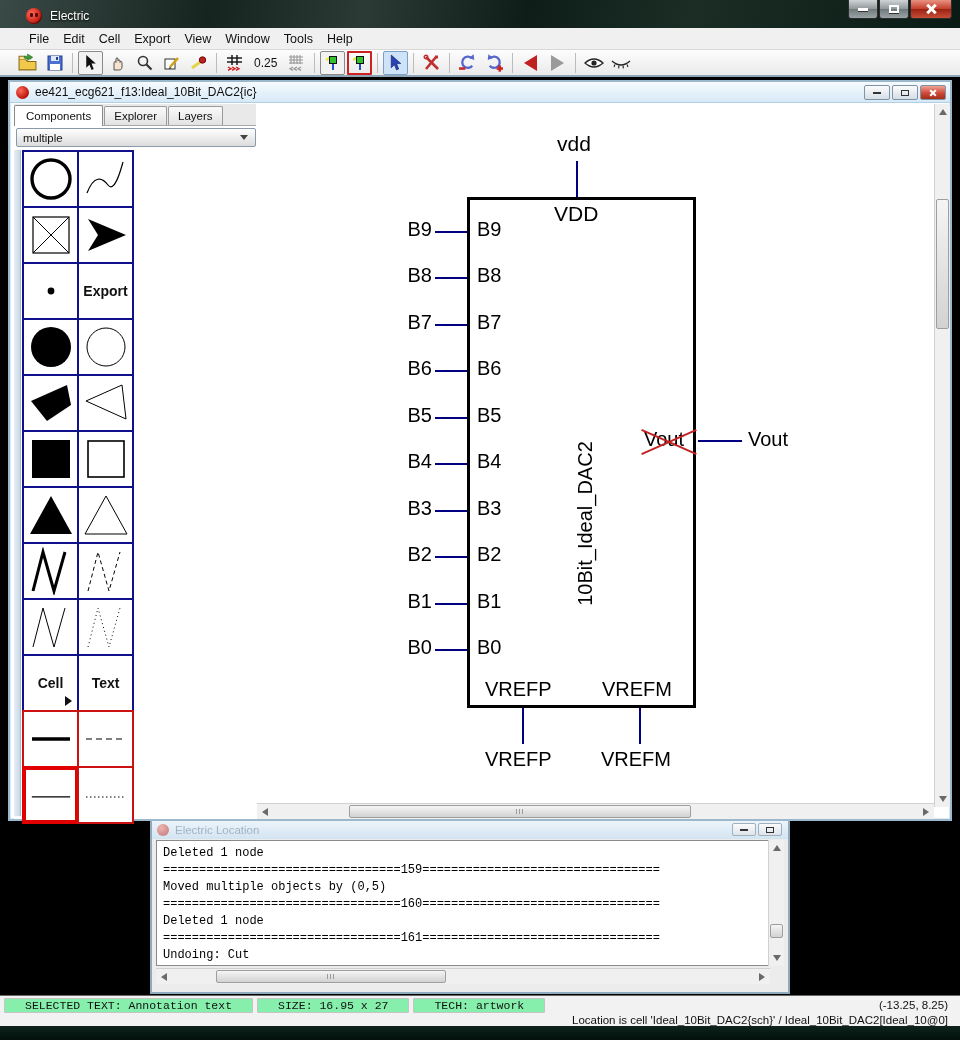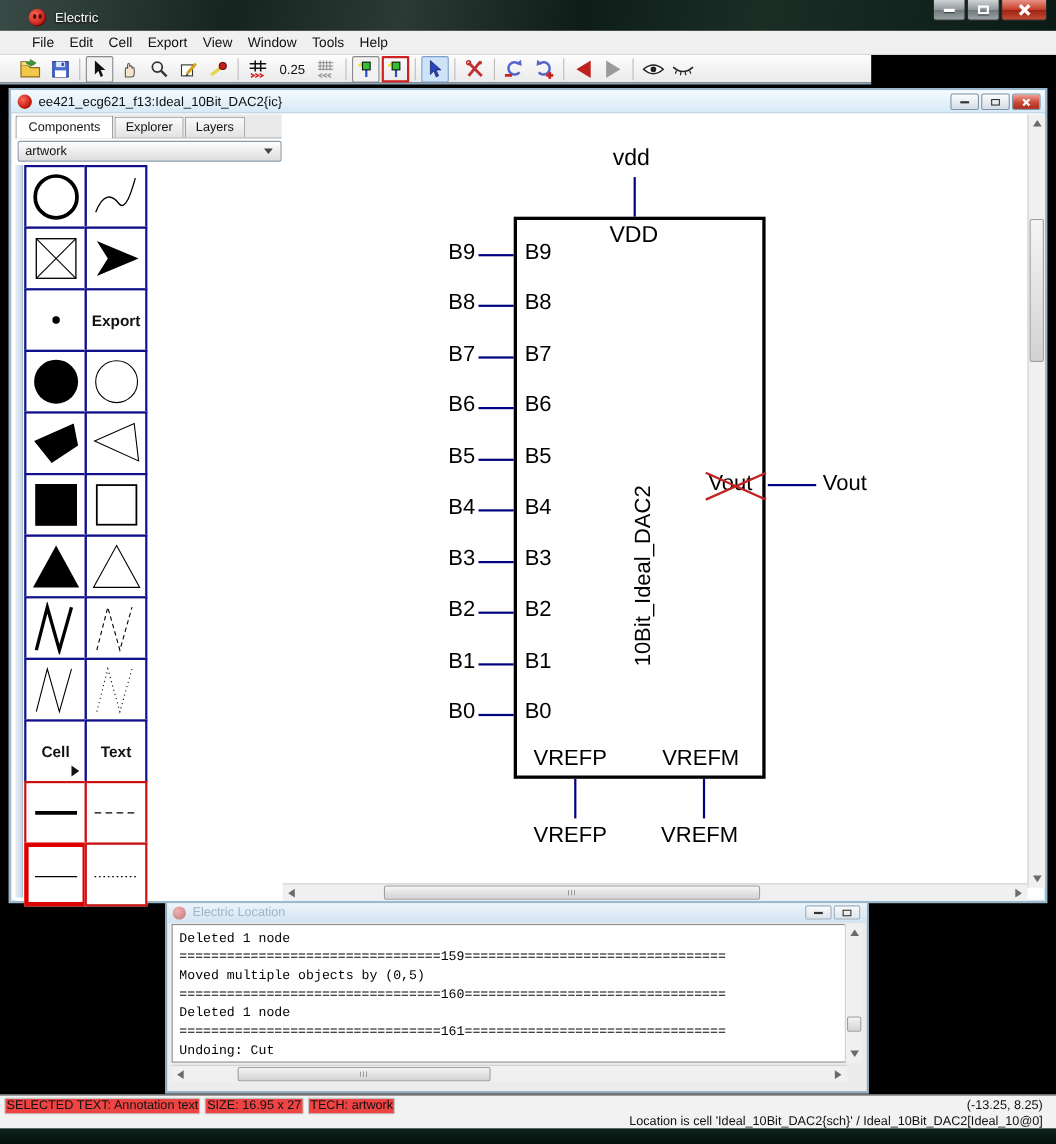--- a/index.html
+++ b/index.html
@@ -25,21 +25,21 @@
   .glyph-min { width:10px; height:3px; background:#fff; box-shadow:0 1px 0 #333; }
   .glyph-max { width:10px; height:8px; border:2px solid #fff; box-shadow:0 1px 0 #333; }
   .glyph-x { position:relative; width:12px; height:10px; }
   .glyph-x::before,.glyph-x::after { content:""; position:absolute; left:5px; top:-1px; width:3px; height:12px; background:#fff; }
   .glyph-x::before { transform:rotate(45deg);} .glyph-x::after { transform:rotate(-45deg);}
 
   
   .menubar { position:absolute; left:0; top:28px; width:960px; height:22px;
     background:#f0f0f0; display:flex; align-items:center; padding-left:22px; border-bottom:1px solid #d8d8d8;}
   .menu-item { font-size:12.5px; color:#111; padding:3px 7px; }
-  .toolbar { position:absolute; left:0; top:50px; width:792px; height:27px;
+  .toolbar { position:absolute; left:0; top:50px; width:960px; height:27px;
     background:linear-gradient(#fdfdfd,#eaeaea); border-bottom:2px solid #8fa6b8;
     display:flex; align-items:center; padding-left:14px; }
   .tbtn { width:25px; height:24px; display:flex; align-items:center; justify-content:center; margin:0 1px; border:1px solid transparent; }
   .tbtn.pressed { border:1px solid #8a8a8a; background:#f2f2f2; border-radius:2px; }
   .tbtn.redbox { border:2px solid #cc2222; border-radius:1px; }
   .tbtn.bluesel { background:#cfe3f8; border:1px solid #7ba0c8; border-radius:2px; }
   .tsep { width:1px; height:20px; background:#bcbcbc; margin:0 4px; }
   .tlabel { font-size:12px; color:#111; padding:0 6px; }
   .tri-left { width:0; height:0; border-top:8px solid transparent; border-bottom:8px solid transparent; border-right:13px solid #c02020; }
   .tri-right { width:0; height:0; border-top:8px solid transparent; border-bottom:8px solid transparent; border-left:13px solid #9a9a9a; }
@@ -128,21 +128,21 @@
   .msg-content { position:absolute; left:4px; top:20px; width:614px; height:126px; background:#fff;
     border:1px solid #8a8a8a; font-family:"Liberation Mono", monospace; font-size:12px; line-height:17px;
     color:#000; padding:4px 0 0 6px; white-space:pre; overflow:hidden; }
   .msg-vscroll { position:absolute; right:4px; top:20px; width:16px; height:126px; }
   .msg-hscroll { position:absolute; left:4px; top:148px; width:614px; height:16px; }
 
   
   .statusbar { position:absolute; left:0; top:995px; width:960px; height:31px; background:#f2f2f2; border-top:1px solid #666; }
   .sb-row1 { position:absolute; left:0; top:1px; width:960px; height:16px; display:flex; align-items:center; }
   .sb-seg { font-size:11.5px; color:#111; border:1px solid #c4c4c4; border-radius:1px;
-    height:15px; display:flex; align-items:center; padding:0 1px; margin-left:4px; background:#ef4444; }
+    height:15px; display:flex; align-items:center; padding:0 20px; margin-left:4px; background:#86efac;font-family:Liberation Mono, monospace; }
   .sb-coords { margin-left:auto; margin-right:12px; font-size:11.5px; color:#111; }
   .sb-row2 { position:absolute; left:0; top:17px; width:960px; height:14px; display:flex; align-items:center; }
   .sb-loc { margin-left:auto; margin-right:12px; font-size:11.5px; color:#111; }
   .bottomstrip { position:absolute; left:0; top:1026px; width:960px; height:14px;
     background:linear-gradient(#0d231c,#03100b); }
 </style>
 </head>
 <body>
 
 <div class="screen">
@@ -348,21 +348,21 @@
       </div>
 
       <div class="tabs">
         <span class="tab active">Components</span>
         <span class="tab">Explorer</span>
         <span class="tab">Layers</span>
       </div>
 
       <div class="palette">
         <div class="dropdown">
-          <span class="dd-label">artwork</span>
+          <span class="dd-label">multiple</span>
           <span class="dd-arrow"></span>
         </div>
         <div class="pal-scroll"></div>
         <div class="pal-grid">
           <div class="pcell">
               <svg width="48" height="48" viewBox="0 0 48 48">
                 <circle cx="24" cy="24" r="19" fill="none" stroke="#000" stroke-width="3.4"></circle>
               </svg>
             </div>
           <div class="pcell">

